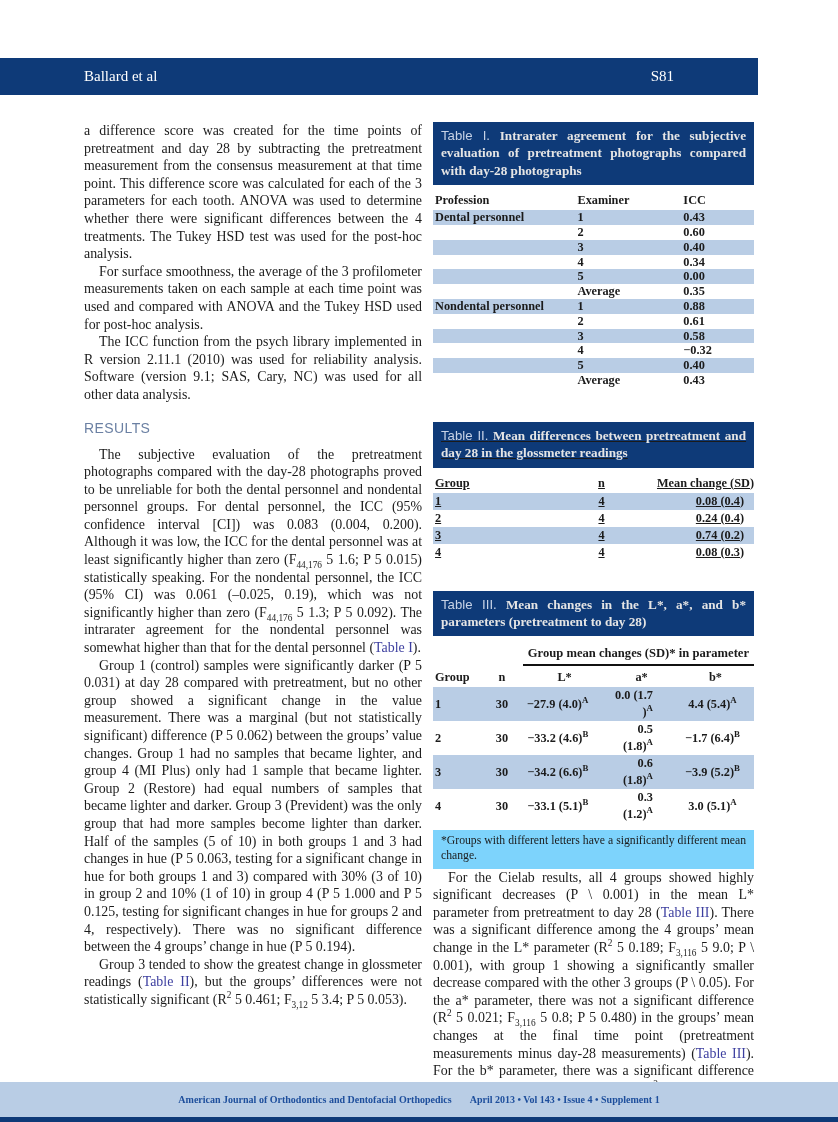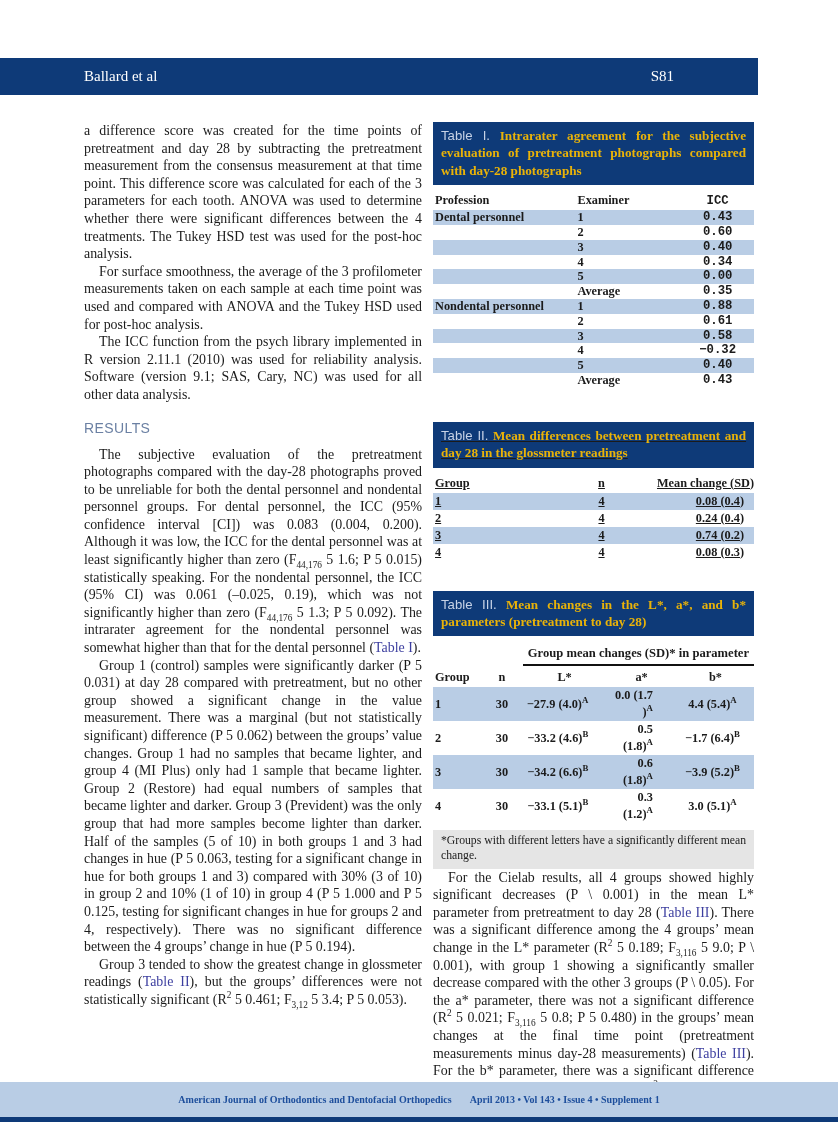--- a/index.html
+++ b/index.html
@@ -22,52 +22,52 @@
 
   .section-heading{font-family:"Liberation Sans","DejaVu Sans",sans-serif;font-size:14px;
                    color:#6b80a3;margin:16px 0 10px 0;letter-spacing:.4px;font-weight:400;}
 
   
   .tbl{margin:0 0 34px 0;}
   .tbl:last-of-type{margin-bottom:0;}
   .tbl-head{background:#0e3a78;padding:5px 8px 6px 8px;font-size:13.2px;line-height:17.4px;
             text-align:justify;}
   .tbl-label{font-family:"Liberation Sans","DejaVu Sans",sans-serif;color:#c6d2e6;}
-  .tbl-title{color:#eab308;font-weight:700;}
+  .tbl-title{color:#e5e5e5;font-weight:700;}
   table{border-collapse:collapse;width:100%;margin-top:6px;}
   th{font-size:12.3px;font-weight:700;padding:2px 0;}
   td{font-size:12.3px;font-weight:700;padding:0;}
   .tbl sup{font-size:8.8px;}
   tbody tr:nth-child(odd){background:#b9cde5;}
 
   .t1 td{line-height:14.8px;}
   .t1 th:nth-child(1),.t1 td:nth-child(1){text-align:left;width:45%;padding-left:2px;}
   .t1 th:nth-child(2),.t1 td:nth-child(2){text-align:left;width:33%;}
-  .t1 th:nth-child(3),.t1 td:nth-child(3){text-align:center;width:22%;padding-right:2px;font-family:Liberation Mono, monospace;}
+  .t1 th:nth-child(3),.t1 td:nth-child(3){text-align:left;width:22%;padding-right:2px;}
 
   .t2{margin-bottom:15px;}
   .t2 td{line-height:17px;}
   .t2 th:nth-child(1),.t2 td:nth-child(1){text-align:left;width:40%;padding-left:2px;}
   .t2 th:nth-child(2),.t2 td:nth-child(2){text-align:center;width:25%;}
   .t2 th:nth-child(3){text-align:right;width:35%;}
   .t2 td:nth-child(3){text-align:right;padding-right:10px;}
 
   .t3 td{line-height:17px;}
   .t3 .spanner{font-size:12.6px;text-align:center;border-bottom:2px solid #111;padding-bottom:3px;}
   .t3 th{padding-top:4px;}
   .t3 th:nth-child(1),.t3 td:nth-child(1){text-align:left;width:15%;padding-left:2px;}
   .t3 th:nth-child(2),.t3 td:nth-child(2){text-align:center;width:13%;}
   .t3 th:nth-child(3){text-align:center;width:26%;}
   .t3 th:nth-child(4){text-align:center;width:22%;}
   .t3 th:nth-child(5){text-align:center;width:24%;}
   .t3 td:nth-child(3){text-align:right;padding-right:18px;}
   .t3 td:nth-child(4){text-align:right;padding-right:24px;}
   .t3 td:nth-child(5){text-align:center;padding-right:6px;}
 
-  .tbl-footnote{background:#e5e5e5;margin-top:7px;padding:4px 8px 5px 8px;font-size:11.7px;
+  .tbl-footnote{background:#7dd3fc;margin-top:7px;padding:4px 8px 5px 8px;font-size:11.7px;
                 line-height:14.6px;text-align:justify;}
 
   .right-para{margin-top:20px;}
 
   
   .footer-bar{position:absolute;left:0;top:1082px;width:838px;height:35px;background:#b9cde5;
               display:flex;align-items:center;justify-content:center;color:#1d4e9c;
               font-weight:700;font-size:10px;}
   .footer-gap{display:inline-block;width:18px;}
   .bottom-strip{position:absolute;left:0;top:1117px;width:838px;height:5px;background:#0e3a78;}

